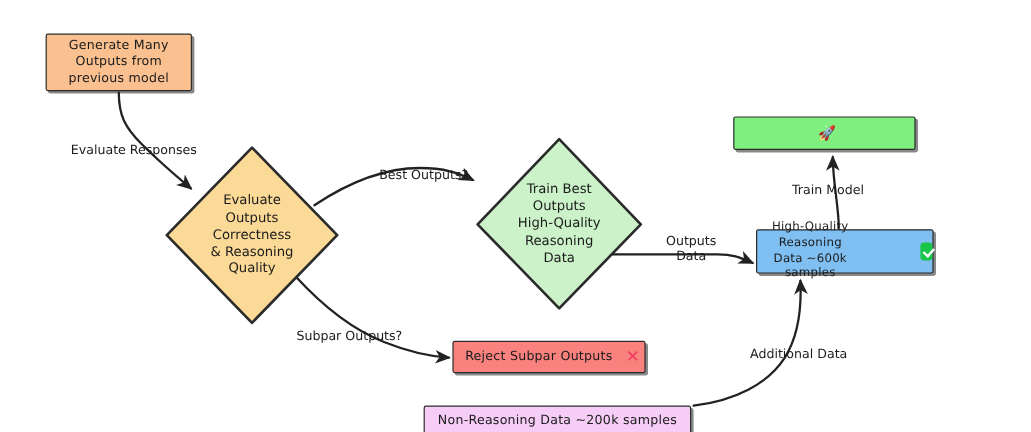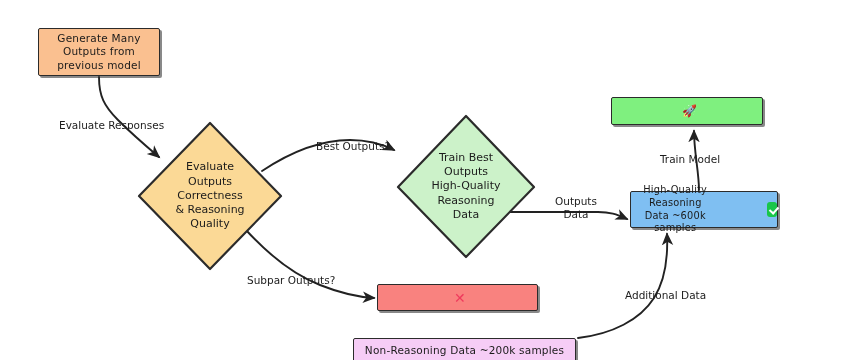--- a/index.html
+++ b/index.html
@@ -169,20 +169,21 @@
   <span class="rocket emoji">🚀</span>
 </div>
 
 <div class="node rect" style="left:630px; top:191px; width:148px; height:37px; background:#7fbff2; font-size:9.8px;gap:44px;">
   <span class="rect-label">High-Quality Reasoning
 Data ~600k samples</span>
   <span class="badge-check"></span>
 </div>
 
 <div class="node rect" style="left:377px; top:284px; width:161px; height:27px; background:#f9827f; font-size:10.5px;">
+  <span class="rect-label">Reject Subpar Outputs</span>
   <span class="mark-x">✕</span>
 </div>
 
 <div class="node rect" style="left:353px; top:338px; width:223px; height:26px; background:#f6cdf6; font-size:10.5px;">
   <span class="rect-label">Non-Reasoning Data ~200k samples</span>
 </div>
 
 <div class="edge-label" style="left:59px; top:119px;">Evaluate Responses</div>
 
 <div class="edge-label" style="left:288px; top:140px;margin-left:28px;">Best Outputs?</div>

